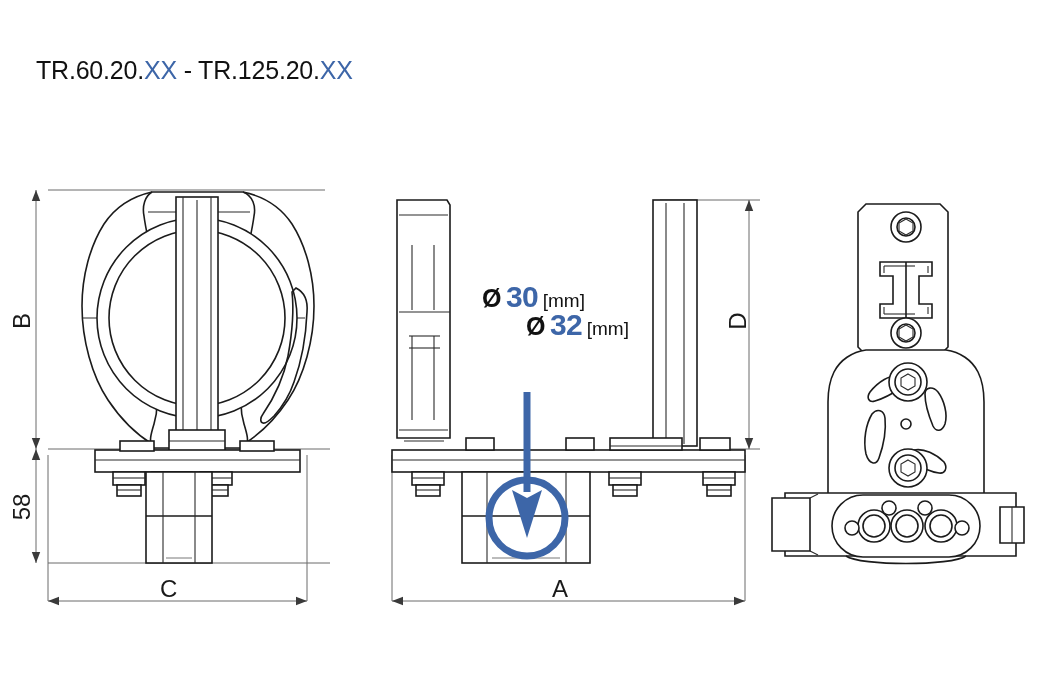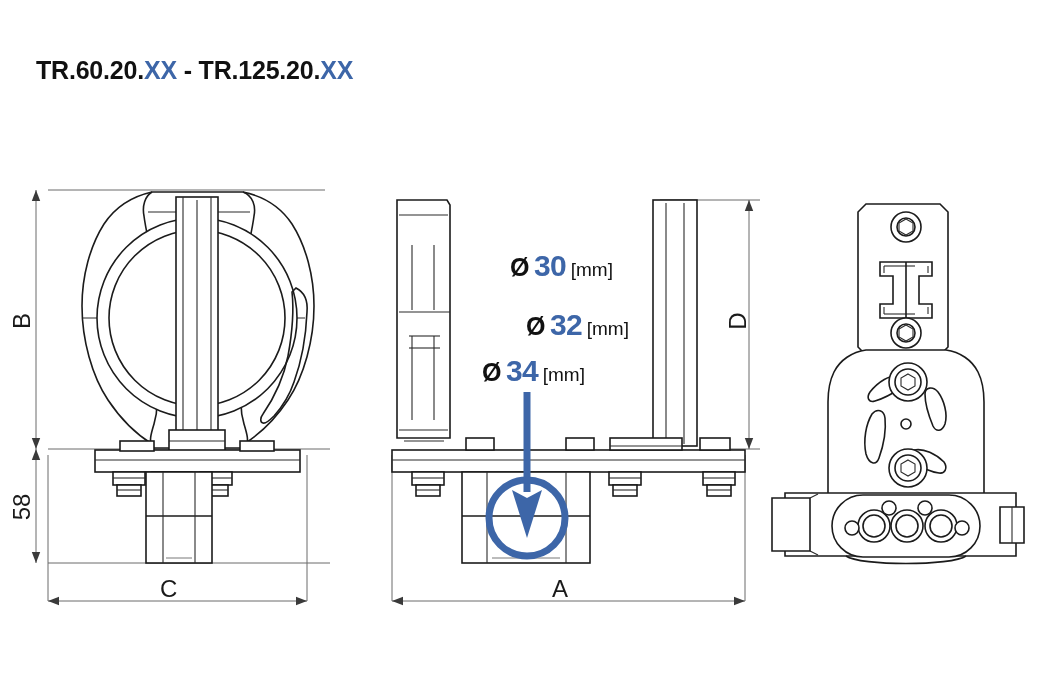--- a/index.html
+++ b/index.html
@@ -16,21 +16,21 @@
     width: 1050px;
     height: 700px;
     background: #ffffff;
     overflow: hidden;
   }
   #title {
     position: absolute;
     left: 36px;
     top: 56px;
     font-size: 25px;
-    font-weight: bold;
+    font-weight: normal;
     letter-spacing: -0.2px;
     color: #111111;
     white-space: nowrap;
   }
   #title .xx {
     color: #3D66A8;
   }
   #title .sep {
     color: #111111;
   }
@@ -369,31 +369,26 @@
   <div class="dimtext rot" style="left:2px; top:307px; width:40px; text-align:center;">B</div>
 
   <div class="dimtext rot" style="left:-2px; top:493px; width:48px; text-align:center;">58</div>
 
   <div class="dimtext" style="left:160px; top:575px;">C</div>
 
   <div class="dimtext rot" style="left:718px; top:307px; width:40px; text-align:center;">D</div>
 
   <div class="dimtext" style="left:552px; top:575px;">A</div>
 
-  <div class="callout" style="left:482px; top:249px;margin-left:28px;">
+  <div class="callout" style="left:482px; top:280px;">
     <span class="dia">Ø</span>
     <span class="num">30</span>
     <span class="unit">[mm]</span>
   </div>
 
   <div class="callout" style="left:482px; top:308px;margin-left:44px;">
     <span class="dia">Ø</span>
     <span class="num">32</span>
     <span class="unit">[mm]</span>
   </div>
 
-  <div class="callout" style="left:482px; top:354px;">
-    <span class="dia">Ø</span>
-    <span class="num">34</span>
-    <span class="unit">[mm]</span>
-  </div>
 
 </div>
 
 </body></html>

